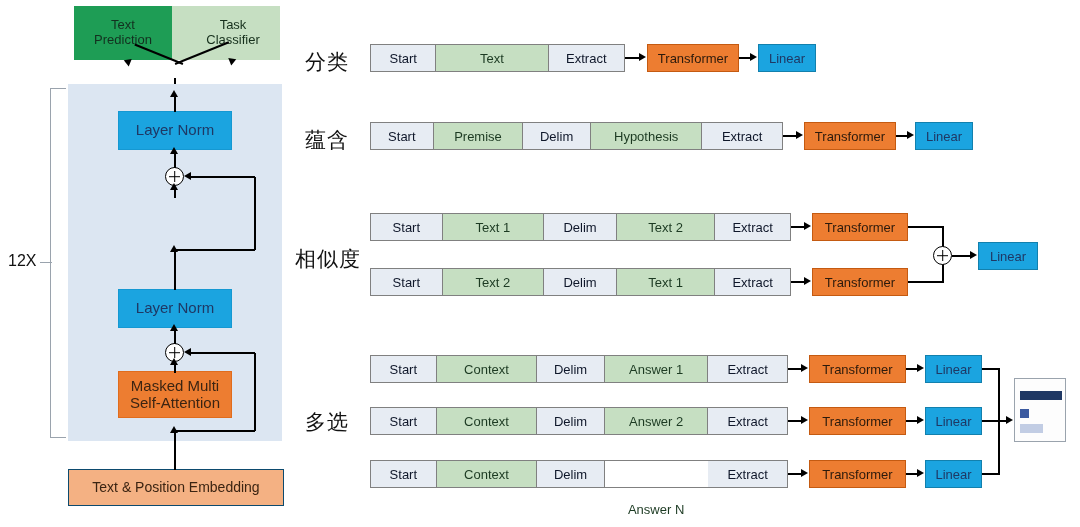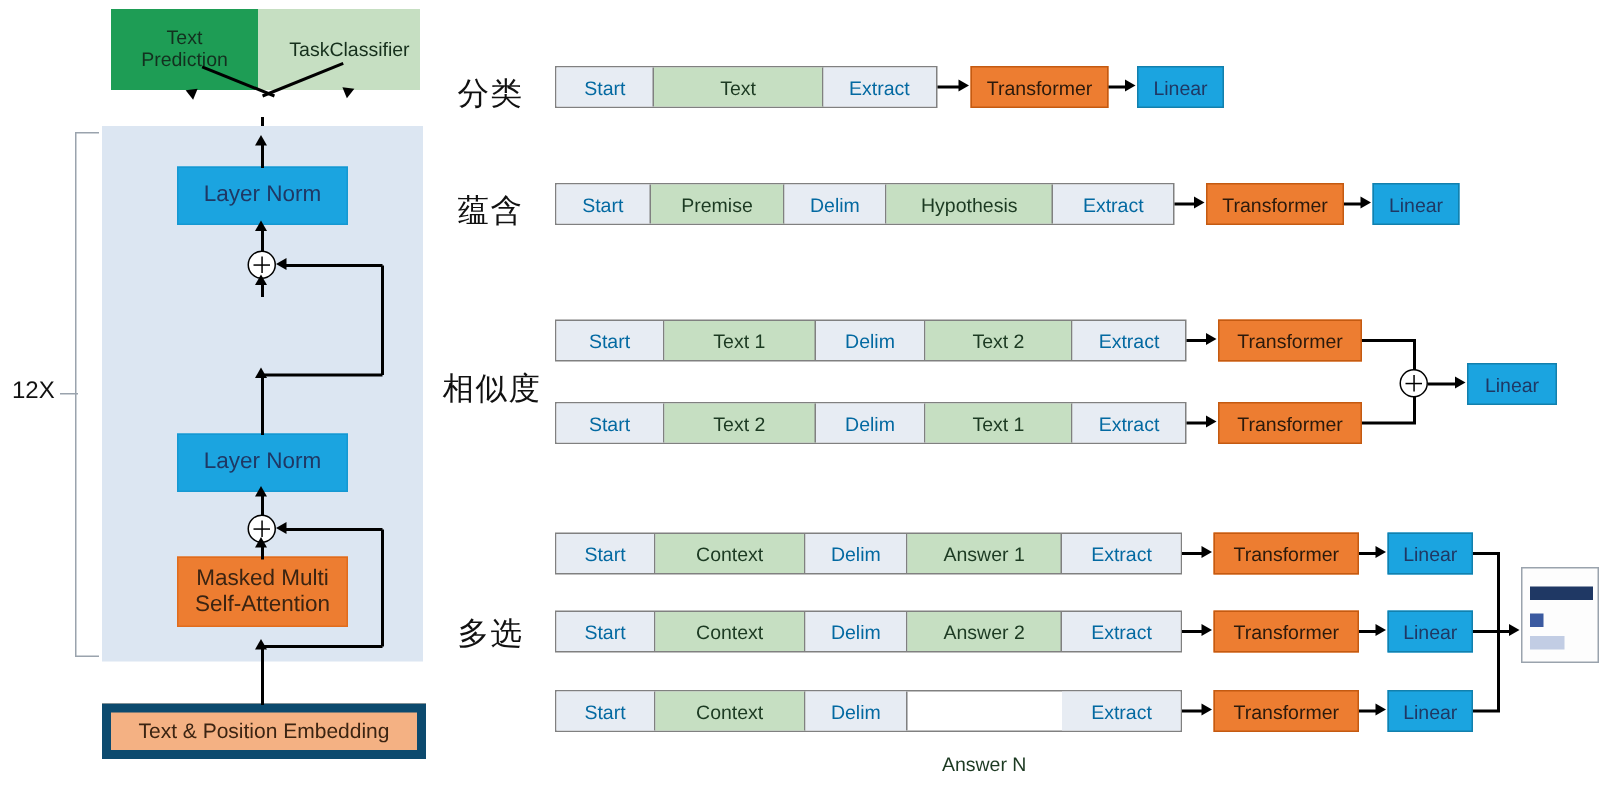--- a/index.html
+++ b/index.html
@@ -9,21 +9,21 @@
   .abs{position:absolute;box-sizing:border-box;}
 
   
   #arch-panel{left:68px;top:84px;width:214px;height:357px;background:#dce6f2;}
   .arch-box{display:flex;align-items:center;justify-content:center;text-align:center;
             line-height:1.12;}
   .blue-box{background:#1ba4e0;color:#1f3864;border:1px solid #1598d2;
             font-size:15px;}
   .orange-box{background:#ed7d31;color:#3b2412;border:1px solid #e06c1d;
               font-size:15px;}
-  .embed-box{background:#f4b183;color:#3b2412;border:6px solid #0c4a6e;font-size:14px;}
+  .embed-box{background:#f4b183;color:#3b2412;border:1px solid #0c4a6e;font-size:14px;}
   .green-dark{background:#1e9d55;color:#13301f;font-size:13px;}
   .green-light{background:#c6dfc2;color:#16301c;font-size:13px;}
 
   
   .plus{border-radius:50%;background:#ffffff;border:1.6px solid #000;}
   .plus:before,.plus:after{content:"";position:absolute;background:#000;}
   .plus:before{left:3px;right:3px;top:50%;height:1.6px;transform:translateY(-50%);}
   .plus:after{top:3px;bottom:3px;left:50%;width:1.6px;transform:translateX(-50%);}
 
   
@@ -37,21 +37,21 @@
   .bracket{border-left:1.4px solid #9aa3ad;border-top:1.4px solid #9aa3ad;
            border-bottom:1.4px solid #9aa3ad;}
   #x12{font-size:16px;color:#111;}
   .tick{height:1.4px;background:#9aa3ad;}
 
   
   .task-label{font-size:21px;color:#111;letter-spacing:1px;
               font-family:"DejaVu Sans","Liberation Sans",sans-serif;}
   .seq{display:flex;height:28px;border:1px solid #808080;box-sizing:border-box;}
   .cell{display:flex;align-items:center;justify-content:center;font-size:13px;
-        color:#0369a1;border-right:1px solid #808080;box-sizing:border-box;}
+        color:#0f172a;border-right:1px solid #808080;box-sizing:border-box;}
   .cell:last-child{border-right:none;}
   .c-start{background:#e7ecf3;}
   .c-delim{background:#e7ecf3;}
   .c-extract{background:#e7ecf3;}
   .c-text{background:#c6dfc2;color:#1c3a22;}
   .tf{background:#ed7d31;border:1px solid #c45a11;color:#2b1a0c;font-size:13px;
       display:flex;align-items:center;justify-content:center;height:28px;}
   .lin{background:#1ba4e0;border:1px solid #1280ad;color:#1f3864;font-size:13px;
        display:flex;align-items:center;justify-content:center;height:28px;}
 
@@ -61,21 +61,21 @@
 </style>
 </head>
 <body>
 
 <div class="stage">
 
   <div class="abs arch-box green-dark" style="left:74px;top:6px;width:98px;height:54px;flex-direction:column;">
     <span>Text</span>
     <span>Prediction</span>
   </div>
-  <div class="abs arch-box green-light" style="left:172px;top:6px;width:108px;height:54px;flex-direction:row;padding-left:14px;">
+  <div class="abs arch-box green-light" style="left:172px;top:6px;width:108px;height:54px;flex-direction:column;padding-left:14px;">
     <span>Task</span>
     <span>Classifier</span>
   </div>
 
   <div class="abs ln vline" style="left:174px;top:78px;height:24px;"></div>
 
   <div class="abs ln" style="left:131px;top:63px;width:52px;height:1.8px;transform:rotate(22deg);transform-origin:right center;"></div>
   <div class="abs arrow-up" style="left:123px;top:58px;transform:rotate(-68deg);"></div>
 
   <div class="abs ln" style="left:175px;top:63px;width:58px;height:1.8px;transform:rotate(-22deg);transform-origin:left center;"></div>

